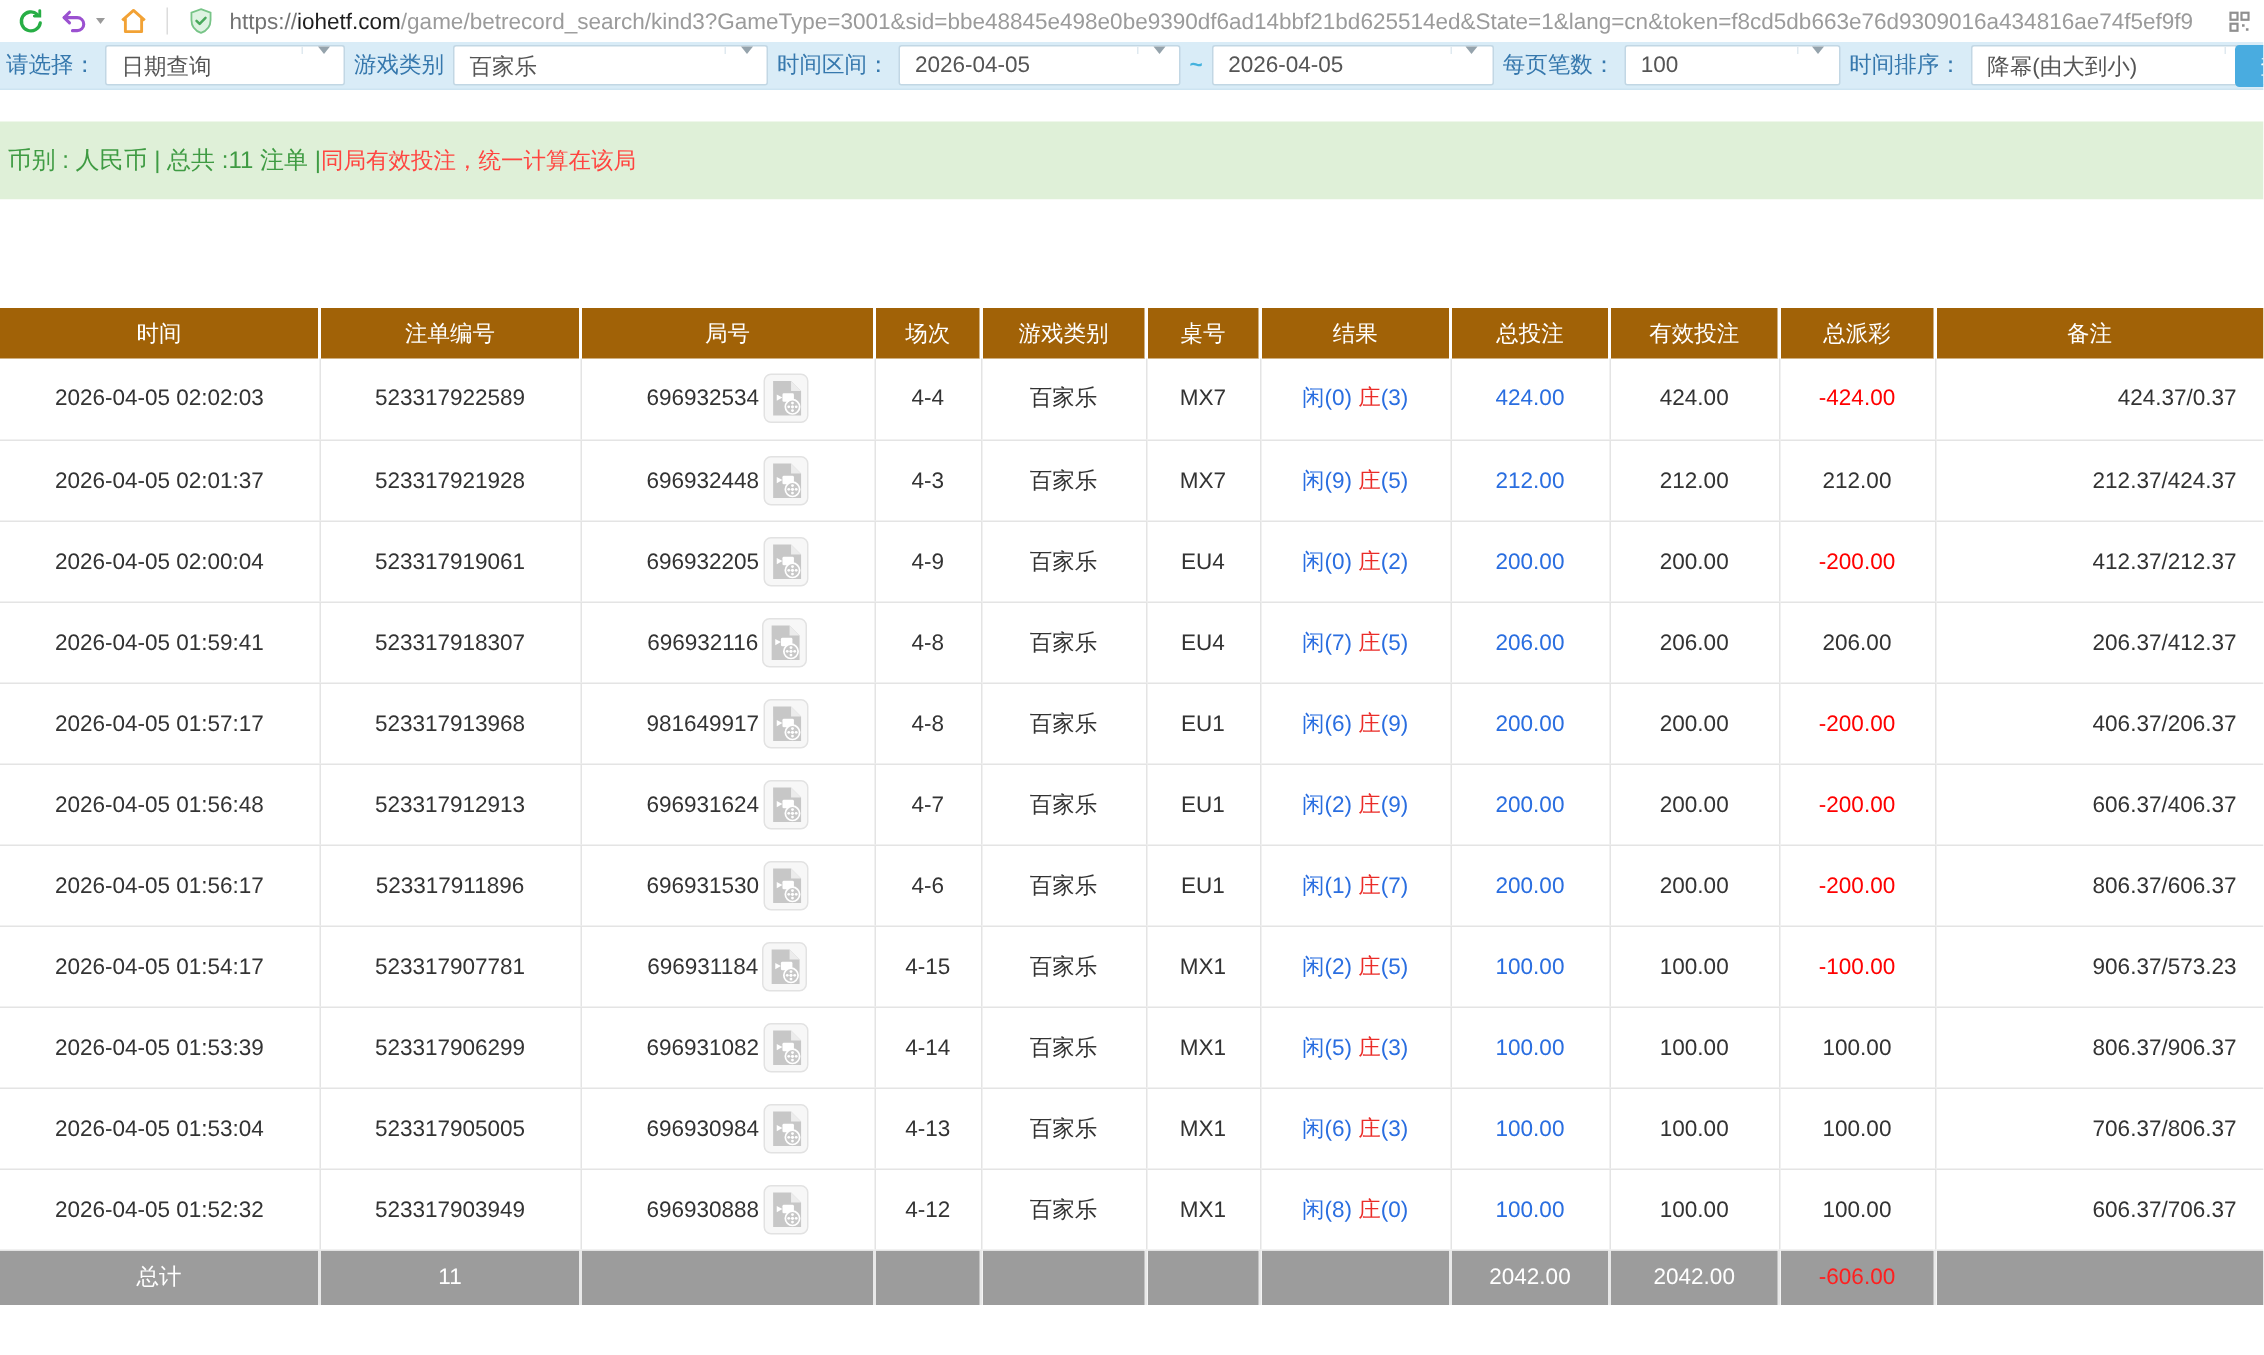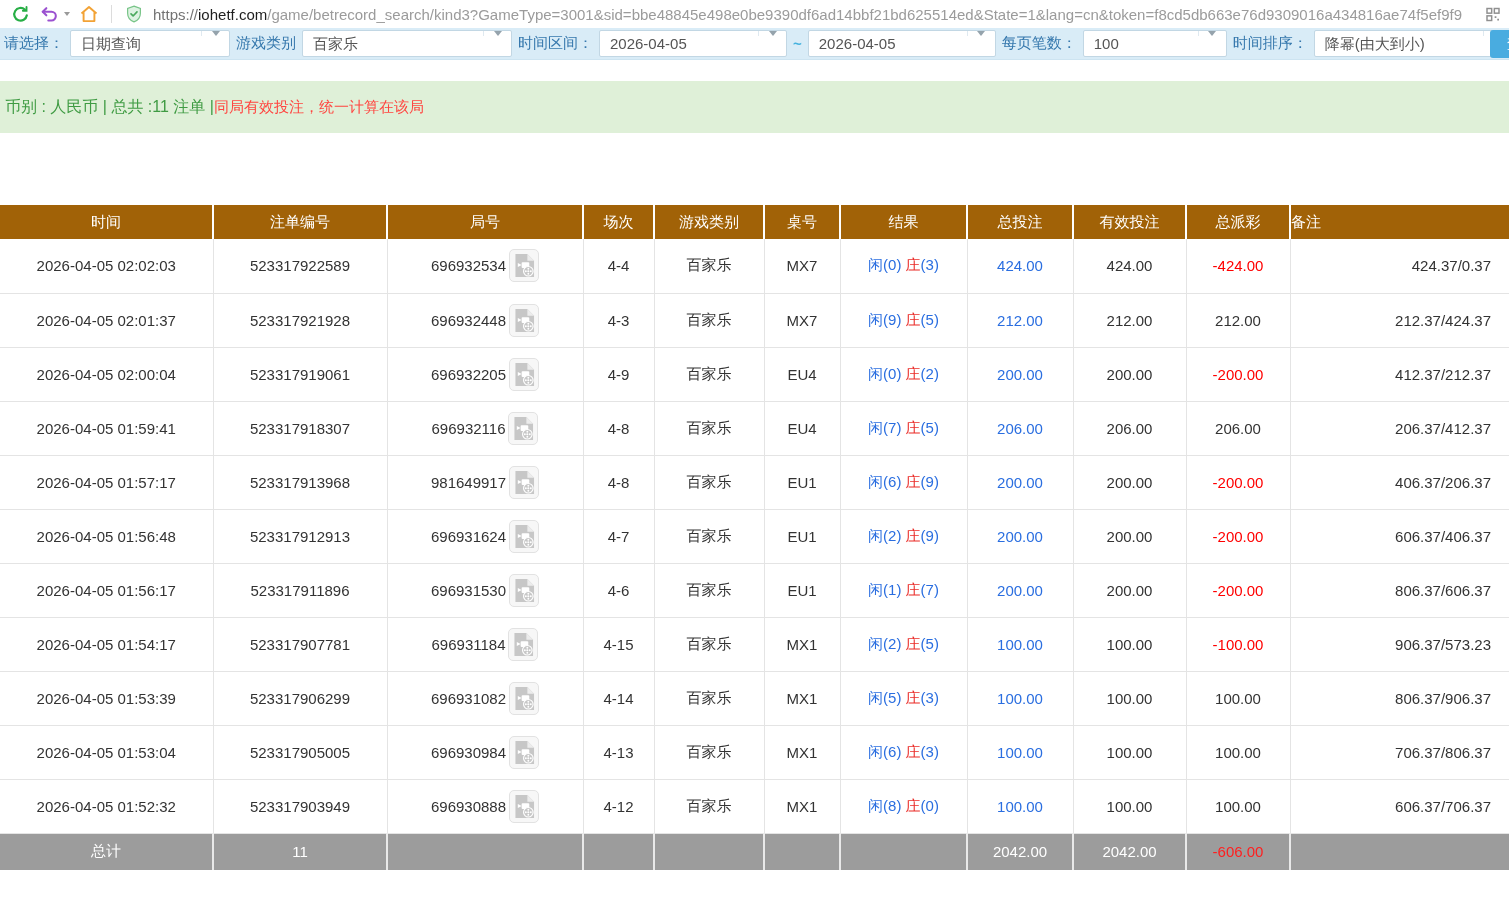--- a/index.html
+++ b/index.html
@@ -40,21 +40,21 @@
   
   .summary-bar{height:52px;background:#dff0d8;display:flex;align-items:center;
     justify-content:flex-start;padding-left:5px;overflow:hidden}
   .summary-left{color:#3f9b43;font-size:16px;white-space:nowrap}
   .summary-right{color:#ff4540;font-size:15px;white-space:nowrap;margin-right:-8px}
 
   
   table{border-collapse:collapse;table-layout:fixed;width:1509px;font-size:15px}
   thead th{background:#a16207;color:#fff;height:34px;font-weight:normal;text-align:center;overflow:hidden}
   thead th + th{border-left:2px solid #fff}
-  thead th.remark{text-align:left;padding-right:14px}
+  thead th.remark{text-align:center;padding-right:14px}
   tbody td{height:54px;text-align:center;color:#333;border-bottom:1px solid #e4e4e4;
     white-space:nowrap;overflow:hidden}
   tbody td + td{border-left:1px solid #e4e4e4}
   td.remark{text-align:right;padding-right:18px}
   .blue{color:#2a6ee0}
   .result-p{color:#2a6ee0}
   .result-b{color:#ea2c28}
   td.neg{color:#ff0000}
   .round-num{vertical-align:middle}
   .video-btn{display:inline-flex;width:30px;height:33px;background:#f7f7f7;border:1px solid #e2e2e2;

